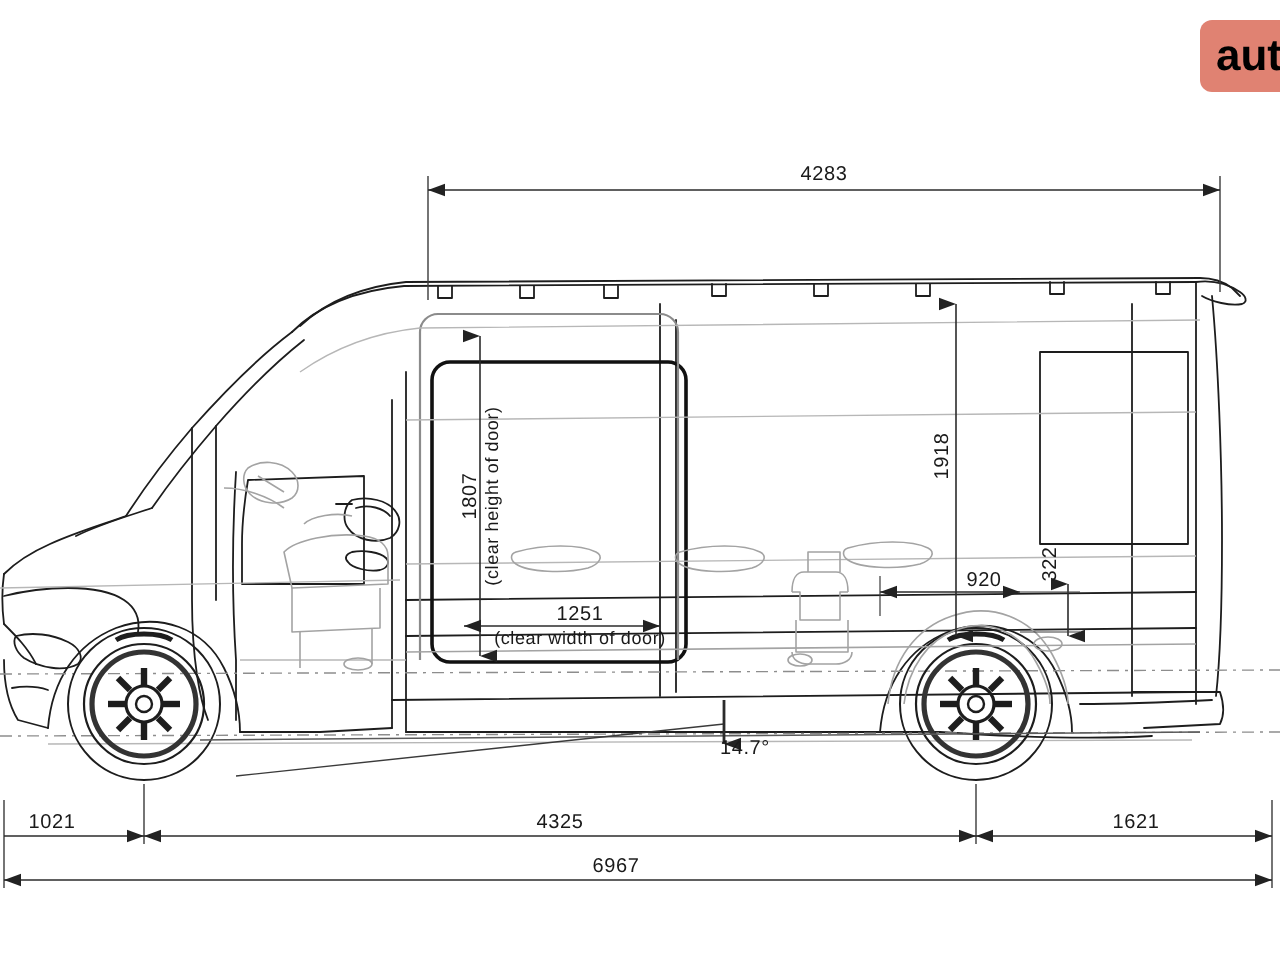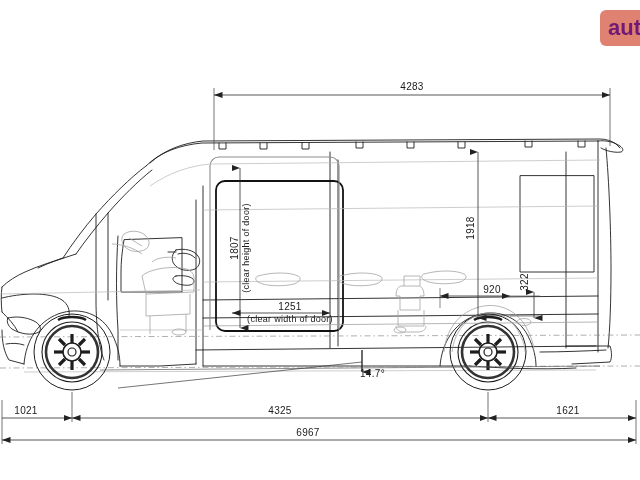--- a/index.html
+++ b/index.html
@@ -288,16 +288,16 @@
 
       <g>
         <line x1="2" y1="440" x2="636" y2="440" stroke="#2b2b2b" stroke-width="0.8" marker-start="url(#arrInL)" marker-end="url(#arrIn)"></line>
         <text class="dimtext" x="308" y="436" text-anchor="middle">6967</text>
       </g>
     </g>
 
   </svg>
 
   <div id="watermark" style="background: rgb(224, 130, 114);">
-    <span class="wm-text" style="color: #701a75;">aut</span>
+    <span class="wm-text" style="color: #000000;">aut</span>
   </div>
 
 </div>
 
 </body></html>

